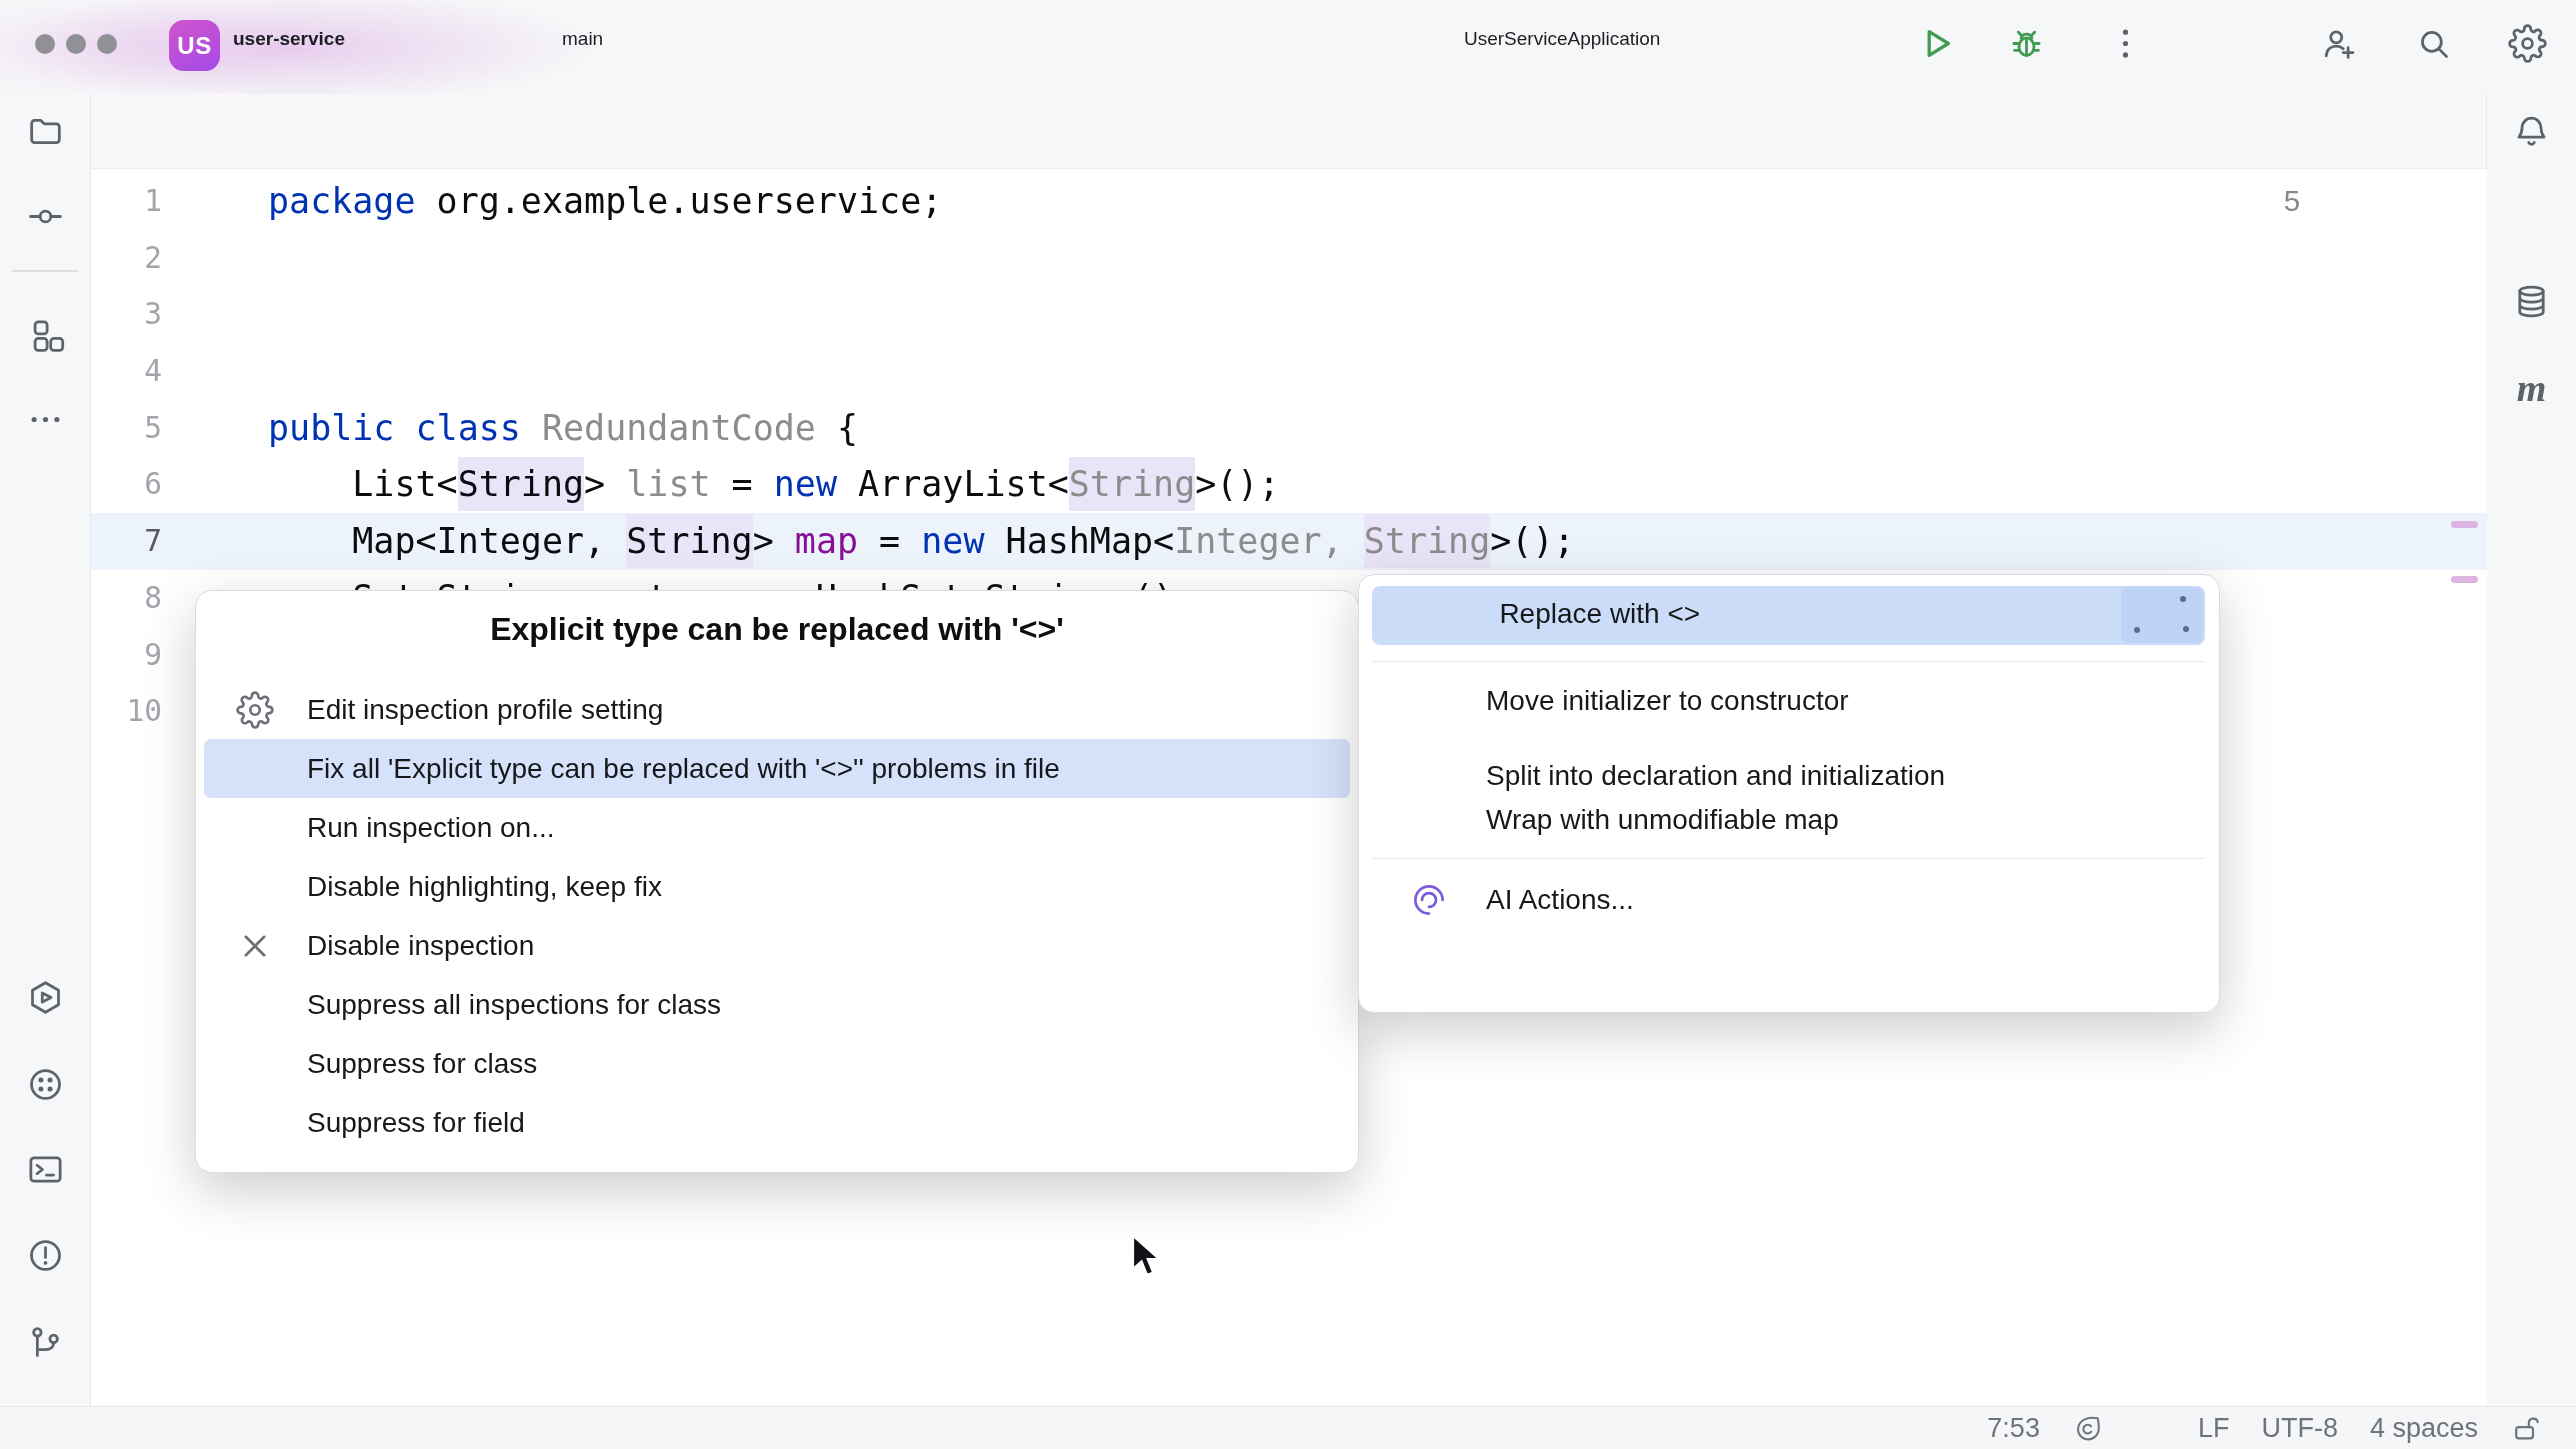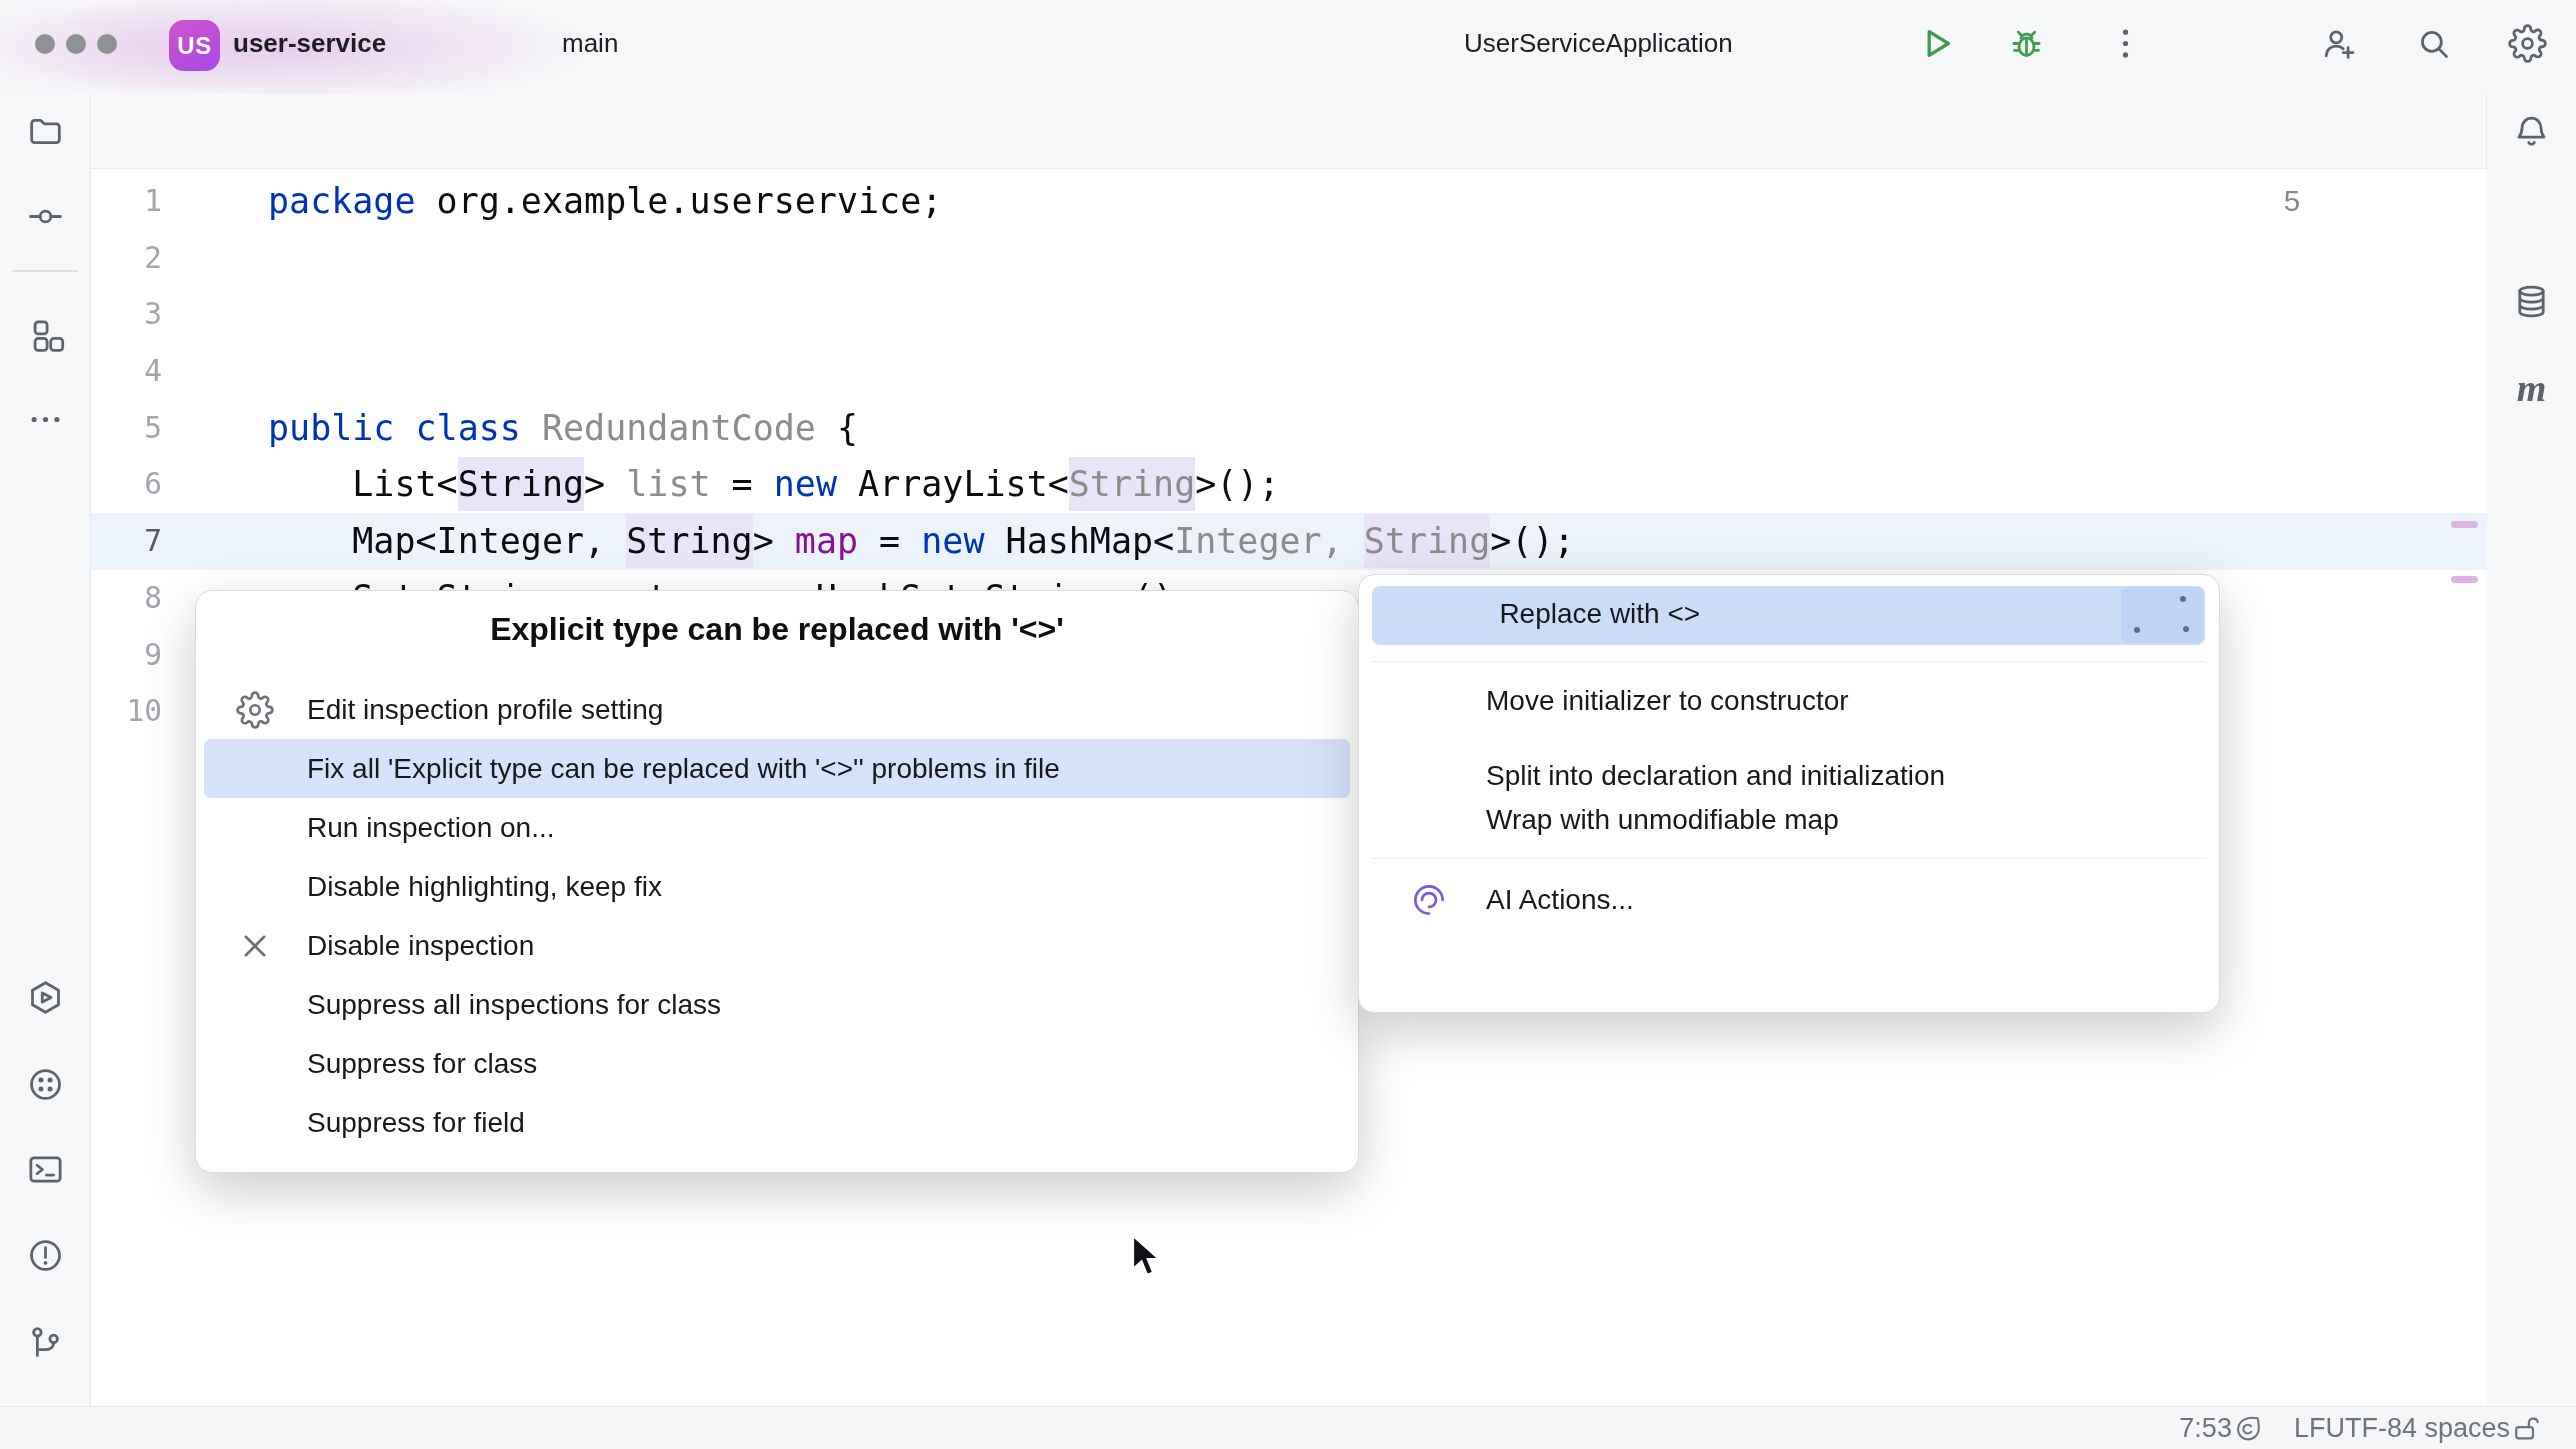--- a/index.html
+++ b/index.html
@@ -13,21 +13,21 @@
 
   
   .toolbar{position:absolute;left:0;top:0;width:2576px;height:94px;}
   .tint{position:absolute;left:0;top:0;width:906px;height:94px;
         background:radial-gradient(ellipse 416px 81px at 295px 47px,rgba(210,140,222,.38),rgba(210,140,222,0) 72%),
                    radial-gradient(ellipse 282px 74px at 121px 47px,rgba(224,168,230,.22),rgba(224,168,230,0) 75%);}
   .dot{position:absolute;top:34px;width:20px;height:20px;border-radius:50%;background:#8F9194;}
   .badge{position:absolute;left:169px;top:20px;width:51px;height:51px;border-radius:14.8px;
          background:linear-gradient(155deg,#CC53CF 10%,#A94BE4 90%);color:#fff;font-weight:bold;
          font-size:24px;display:flex;align-items:center;justify-content:center;letter-spacing:0.7px;}
-  .tb-text{position:absolute;top:27.5px;font-size:26px;color:#1C1E22;white-space:nowrap;}
+  .tb-text{position:absolute;top:27.5px;font-size:19px;color:#1C1E22;white-space:nowrap;}
   .semibold{font-weight:bold;}
 
   
   .tabbar{position:absolute;left:91px;top:94px;width:2396px;height:75px;}
   .tab-label{position:absolute;left:60px;top:9.4px;font-size:28px;color:#1F8E3D;white-space:nowrap;}
   .tab-underline{position:absolute;left:2.7px;top:70px;width:455px;height:5.4px;border-radius:2.7px;background:#A8ABB1;}
   .hline{position:absolute;left:91px;top:168px;width:2396px;height:1.3px;background:#ECEDF0;}
   .vline{position:absolute;top:94px;width:1.3px;height:1312px;background:#E7E8EB;}
 
   
@@ -62,21 +62,21 @@
   .fp-square{position:absolute;right:2.7px;top:1.3px;width:82px;height:56px;background:#BED3F6;border-radius:6.7px;}
   .fp-sep{position:absolute;left:13.4px;width:833px;height:1.3px;background:#E8E9EB;}
   .fp-item{position:absolute;left:0;width:100%;height:59px;display:flex;align-items:center;}
   .fp-label{position:absolute;left:127px;font-size:28px;color:#16181C;white-space:nowrap;}
   .fp-footer{position:absolute;left:0;top:373px;width:100%;height:63px;background:#F2F3F5;border-top:1.3px solid #E4E5E8;
              border-radius:0 0 14.8px 14.8px;display:flex;align-items:center;}
   .fp-footer span{margin-left:40px;font-size:27px;color:#84888F;}
 
   
   #statusbar{position:absolute;left:0;top:1406px;width:2576px;height:43px;border-top:1.3px solid #E5E6E9;
-             display:flex;align-items:center;justify-content:flex-end;padding-right:35px;box-sizing:border-box;
+             display:flex;align-items:center;justify-content:flex-end;gap:32px;padding-right:35px;box-sizing:border-box;
              background:#F5F6F7;}
   .st-text{font-size:27px;color:var(--status);white-space:nowrap;}
   .st-icon{width:31px;height:31px;color:var(--status);}
   #cursor{position:absolute;left:1130px;top:1234px;width:31px;height:46px;z-index:60;}
 </style>
 </head>
 <body>
 
 <div id="app">
 

